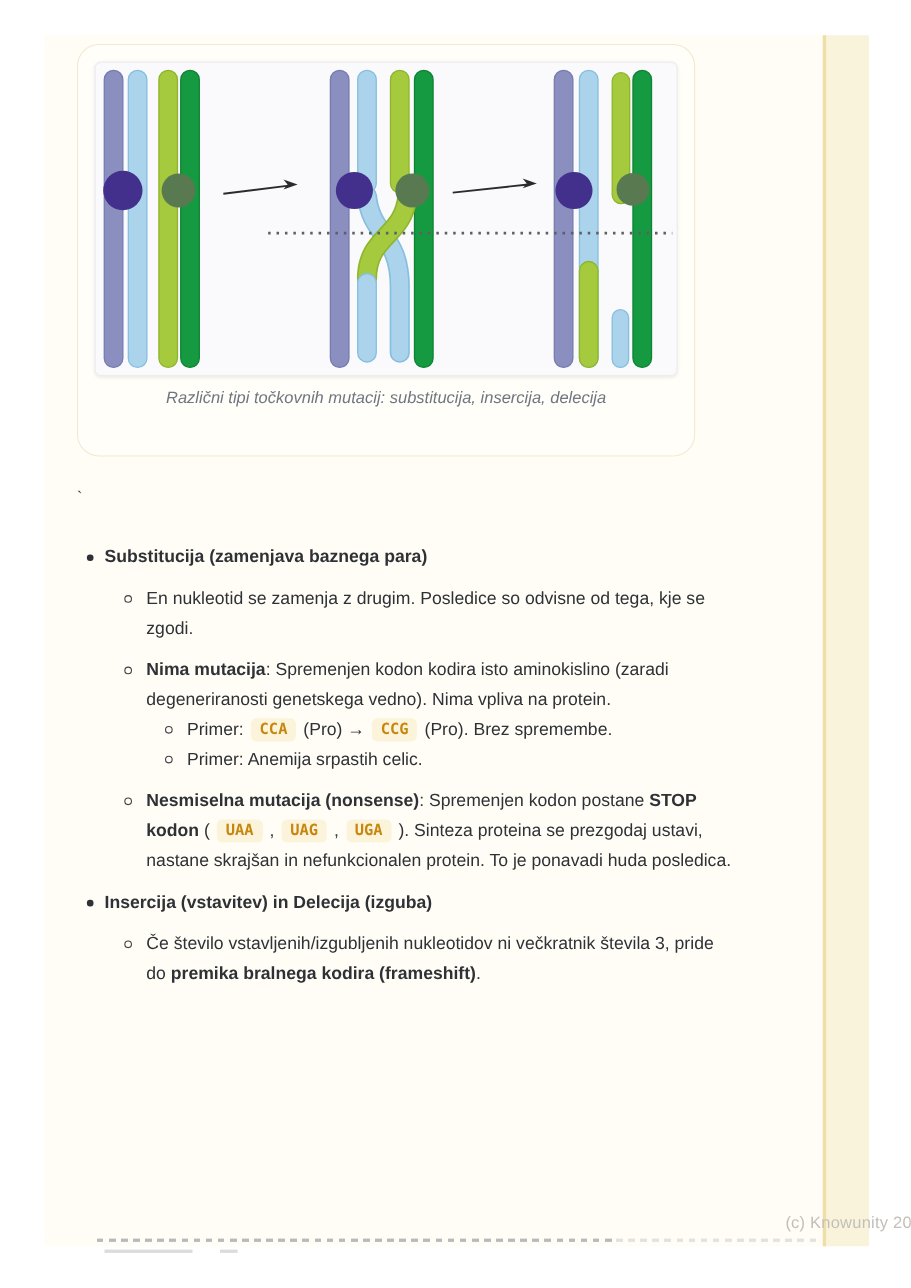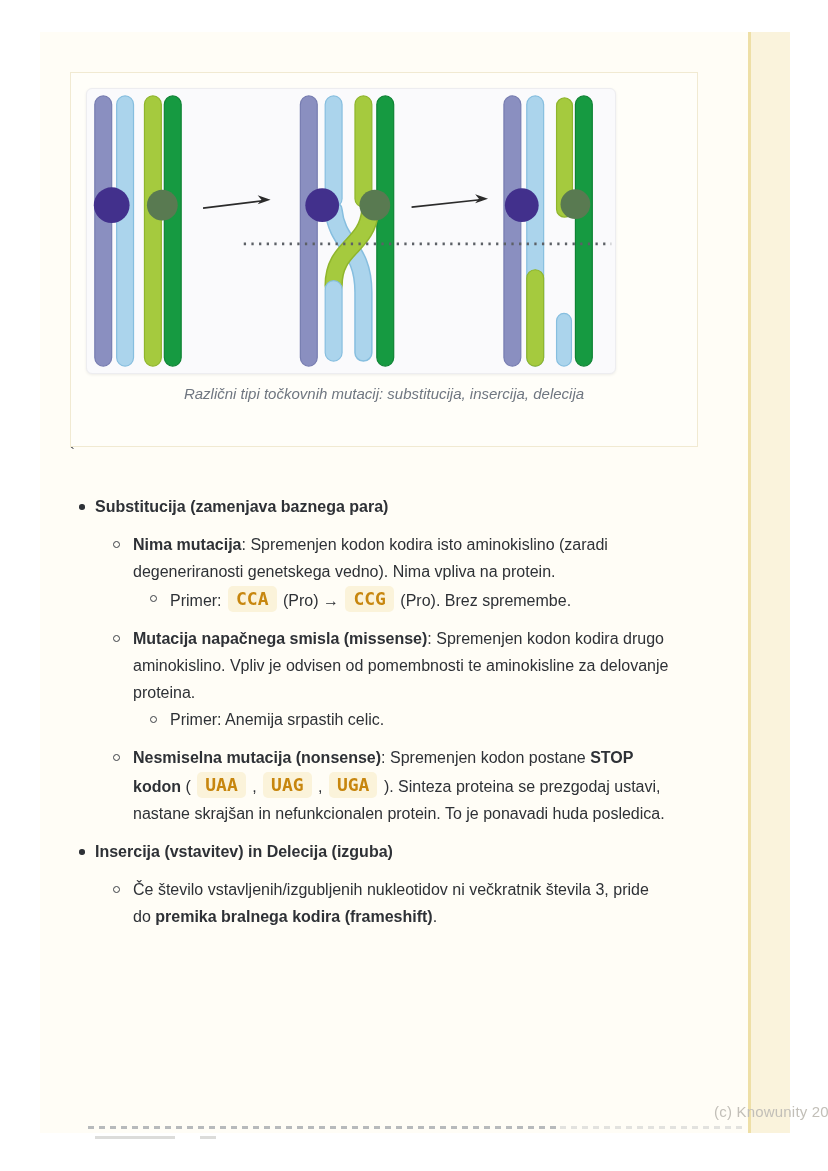--- a/index.html
+++ b/index.html
@@ -15,24 +15,23 @@
     background:var(--content_bg);
   }
   .side-strip{
     position:absolute;left:748px;top:32px;width:42px;height:1101px;
     background:var(--sidebar_strip);
     border-left:3px solid var(--sidebar_strip_edge);
     box-sizing:border-box;
   }
   
   .figure-card{
-    position:absolute;left:70px;top:40px;width:628px;height:375px;
-    background:#fffef9;border:1px solid var(--card_border);border-radius:0;
+    position:absolute;left:70px;top:40px;width:562px;height:375px;
+    background:#fffef9;border:1px solid var(--card_border);border-radius:20px;
     box-sizing:border-box;
-    margin-top:32px;
   }
   .figure-panel{
     position:absolute;left:15px;top:15px;width:530px;height:286px;
     background:#fafafc;border:1px solid #ededf0;border-radius:6px;
     box-shadow:0 1px 3px rgba(0,0,0,.07);
     box-sizing:border-box;overflow:hidden;
   }
   .figure-panel svg{display:block;width:100%;height:100%;}
   .figure-caption{
     position:absolute;left:0;top:312px;width:100%;
@@ -65,21 +64,21 @@
   .item.l2{padding-left:58px;}
   .item.l3{padding-left:95px;margin-top:-11px;}
   .marker{position:absolute;box-sizing:border-box;}
   .l1>.marker{left:4px;top:11px;width:5.5px;height:5.5px;border-radius:50%;background:#2e3136;}
   .l2>.marker{left:38px;top:10px;width:7px;height:7px;border-radius:50%;border:1.6px solid #3c4046;background:transparent;}
   .l3>.marker{left:75px;top:10px;width:7px;height:7px;border-radius:50%;border:1.6px solid #3c4046;background:transparent;}
   .seg-bold{font-weight:700;}
   .seg-italic{}
   code.seg-code{
     font-family:"DejaVu Sans Mono","Liberation Mono",monospace;
-    font-size:18px;font-weight:700;color:var(--badge_text);
+    font-size:14px;font-weight:700;color:var(--badge_text);
     background:var(--badge_bg);border-radius:5px;padding:2px 8px 3px;
     margin:0 2px;vertical-align:1px;
   }
   
   .watermark{
     position:absolute;left:714px;top:1103px;z-index:3;
     font-size:15px;color:#c2bfb8;letter-spacing:.2px;white-space:nowrap;text-align:right;
   }
   .cut-line{
     position:absolute;top:1126px;height:3px;z-index:2;
@@ -148,23 +147,23 @@
       <path class="f-dotted" d="M157,156 H527"></path>
     </svg>
   </div>
   <div class="figure-caption">Različni tipi točkovnih mutacij: substitucija, insercija, delecija</div>
 </div>
 
 <div class="stray">`</div>
 
 <div class="doc-list">
     <div class="item l1"><span class="marker"></span><span class="txt"><span class="seg-bold">Substitucija (zamenjava baznega para)</span></span></div>
+    <div class="item l2"><span class="marker"></span><span class="txt"><span class="seg-text">En nukleotid se zamenja z drugim. Posledice so odvisne od tega, kje se zgodi.</span></span></div>
     <div class="item l2"><span class="marker"></span><span class="txt"><span class="seg-bold">Nima mutacija</span><span class="seg-text">: Spremenjen kodon kodira </span><span class="seg-italic">isto</span><span class="seg-text"> aminokislino (zaradi degeneriranosti genetskega vedno). Nima vpliva na protein.</span></span></div>
     <div class="item l3"><span class="marker"></span><span class="txt"><span class="seg-text">Primer: </span><code class="seg-code">CCA</code><span class="seg-text"> (Pro) → </span><code class="seg-code">CCG</code><span class="seg-text"> (Pro). Brez spremembe.</span></span></div>
-    <div class="item l2"><span class="marker"></span><span class="txt"><span class="seg-bold">Mutacija napačnega smisla (missense)</span><span class="seg-text">: Spremenjen kodon kodira </span><span class="seg-italic">drugo</span><span class="seg-text"> aminokislino. Vpliv je odvisen od pomembnosti te aminokisline za delovanje proteina.</span></span></div>
     <div class="item l3"><span class="marker"></span><span class="txt"><span class="seg-text">Primer: Anemija srpastih celic.</span></span></div>
     <div class="item l2"><span class="marker"></span><span class="txt"><span class="seg-bold">Nesmiselna mutacija (nonsense)</span><span class="seg-text">: Spremenjen kodon postane </span><span class="seg-bold">STOP kodon</span><span class="seg-text"> ( </span><code class="seg-code">UAA</code><span class="seg-text"> , </span><code class="seg-code">UAG</code><span class="seg-text"> , </span><code class="seg-code">UGA</code><span class="seg-text"> ). Sinteza proteina se prezgodaj ustavi, nastane skrajšan in nefunkcionalen protein. To je ponavadi huda posledica.</span></span></div>
     <div class="item l1"><span class="marker"></span><span class="txt"><span class="seg-bold">Insercija (vstavitev) in Delecija (izguba)</span></span></div>
     <div class="item l2"><span class="marker"></span><span class="txt"><span class="seg-text">Če število vstavljenih/izgubljenih nukleotidov ni večkratnik števila 3, pride do </span><span class="seg-bold">premika bralnega kodira (frameshift)</span><span class="seg-text">.</span></span></div>
   </div>
 
 <div class="watermark">(c) Knowunity 2025</div>
 <div class="cut-line dark"></div>
 <div class="cut-line faint"></div>
 <div class="smudge a"></div>

